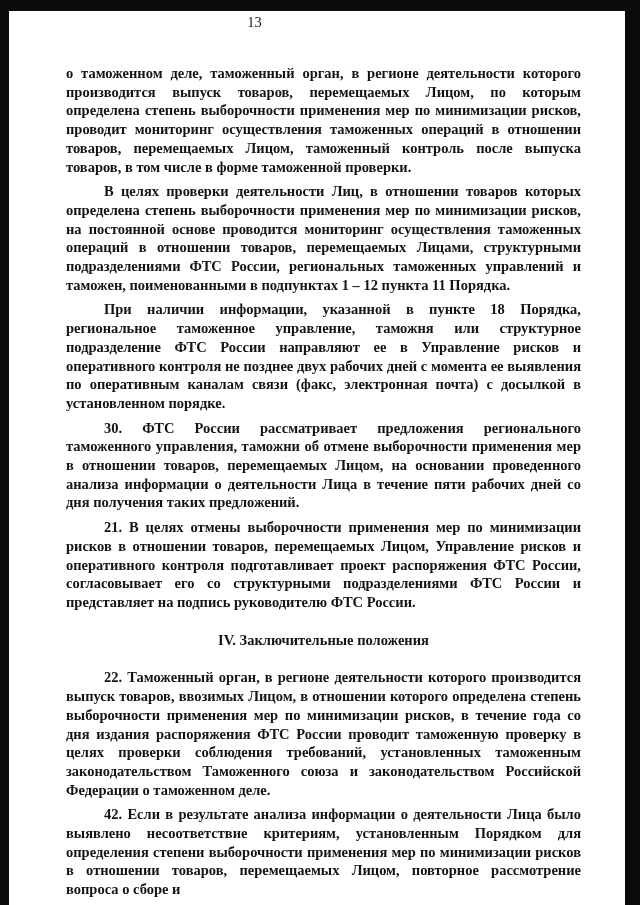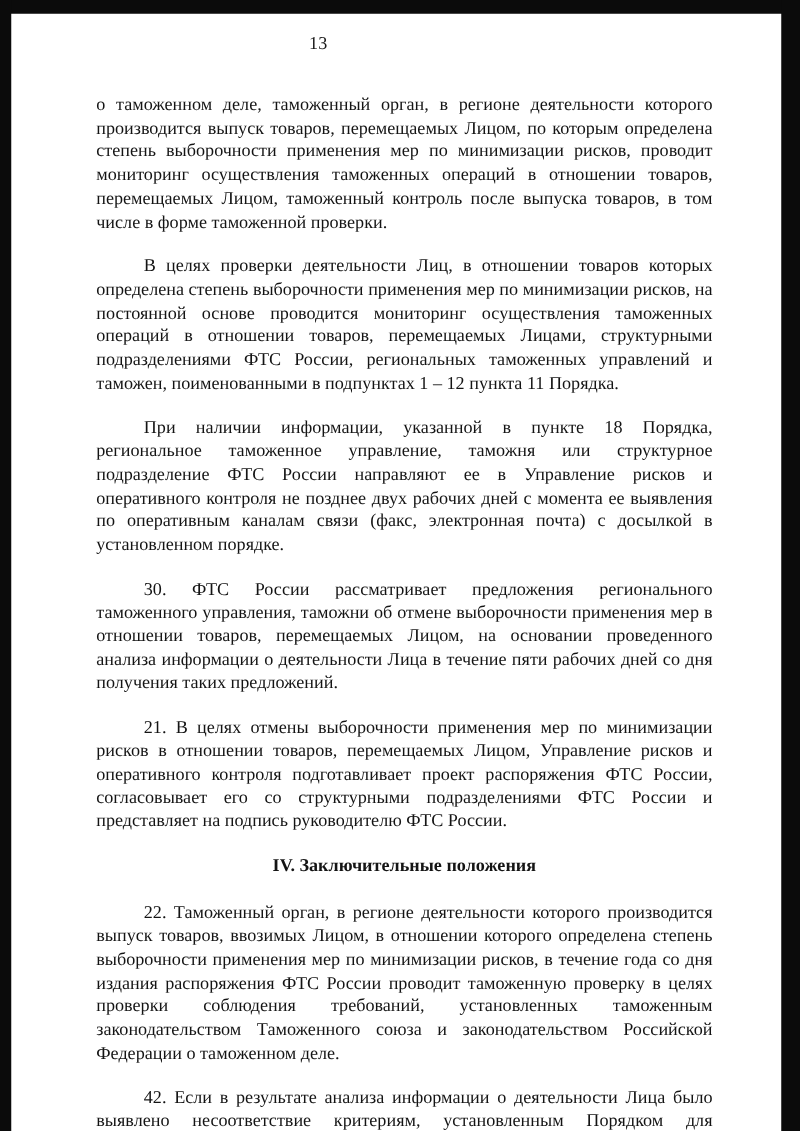--- a/index.html
+++ b/index.html
@@ -30,46 +30,47 @@
     background: #0b0b0b;
   }
   .scan-bar-right {
     position: absolute;
     top: 0; right: 0;
     width: 15px; height: 905px;
     background: #0b0b0b;
   }
   .page-number {
     position: absolute;
-    top: 27px;
+    top: 14px;
     left: 0;
     width: 509px;
     text-align: center;
     font-size: 14.5px;
     color: #1a1a1a;
   }
   .content {
     position: absolute;
     top: 58px;
     left: 60px;
     width: 527px;
     font-size: 14.5px;
     line-height: 18.7px;
     text-align: justify;
   }
   .content p {
-    margin: 17px;
+    margin: 6px;
     padding: 0;
     text-indent: 38px;
+    font-weight: bold;
   }
   .content p.no-indent {
     text-indent: 0;
   }
   .section-heading {
-    margin: 6px 0 19px 0;
+    margin: 19px 0 19px 0;
     font-size: 14.5px;
     line-height: 18.7px;
     font-weight: bold;
     text-align: center;
     text-indent: 0;
   }
 </style>
 </head>
 <body>
 

